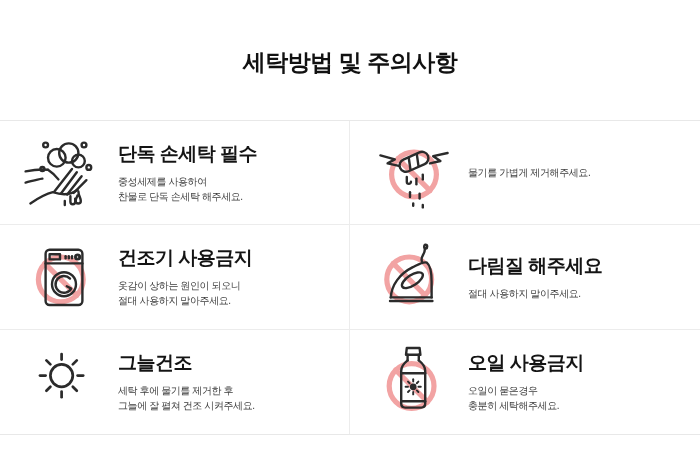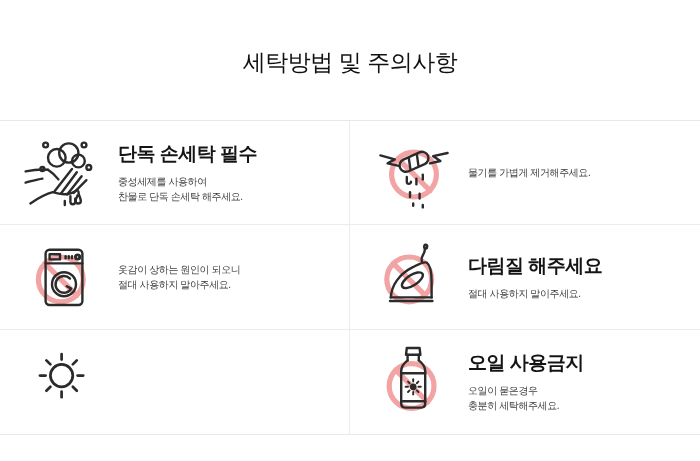--- a/index.html
+++ b/index.html
@@ -4,21 +4,21 @@
 <style>
   * { margin:0; padding:0; box-sizing:border-box; }
   html,body { background:#fff; }
   body { font-family:"Liberation Sans","DejaVu Sans",sans-serif; }
   .page {
     position:relative; width:700px; height:461px; background:#ffffff;
     overflow:hidden; margin:0 auto;
   }
   .page-title {
     position:absolute; top:47px; left:0; width:700px;
-    text-align:center; font-size:23px; font-weight:400; color:#111;
+    text-align:center; font-size:23px; font-weight:700; color:#111;
     letter-spacing:-0.5px;
   }
   .care-grid {
     position:absolute; top:120px; left:0; width:700px; height:315px;
     display:grid; grid-template-columns:1fr 1fr; grid-template-rows:repeat(3,1fr);
     border-top:1px solid #e8e8e8; border-bottom:1px solid #e8e8e8;
   }
   .cell {
     display:flex; align-items:center; padding-left:22px; overflow:hidden;
   }
@@ -120,20 +120,21 @@
           <line x1="52" y1="24" x2="52" y2="26.5"></line>
           <line x1="56" y1="24" x2="56" y2="26.5"></line>
           <line x1="60" y1="24" x2="60" y2="26.5"></line>
           <circle cx="67" cy="25" r="3"></circle>
           <circle cx="67" cy="25" r="0.6"></circle>
           <circle cx="50" cy="59" r="15"></circle>
           <path d="M57.5,52 A10.5,10.5 0 1 0 59,64.5 l-5.5,-3"></path>
         </svg>
       </div>
       <div class="text-box">
+        <div class="item-title">건조기 사용금지</div>
         <div class="item-desc">
           <div>옷감이 상하는 원인이 되오니</div>
           <div>절대 사용하지 말아주세요.</div>
         </div>
       </div>
     </div>
 
     <div class="cell col-right row-mid">
       <div class="icon-box">
         <svg viewBox="0 0 100 100" width="80" height="80" fill="none" stroke="#2B2B2B" stroke-width="3" stroke-linecap="round" stroke-linejoin="round">
@@ -163,20 +164,27 @@
           <circle cx="47" cy="42" r="14"></circle>
           <line x1="47" y1="15" x2="47" y2="22"></line>
           <line x1="47" y1="62" x2="47" y2="69"></line>
           <line x1="20" y1="42" x2="27" y2="42"></line>
           <line x1="67" y1="42" x2="74" y2="42"></line>
           <line x1="28" y1="23" x2="33" y2="28"></line>
           <line x1="61" y1="28" x2="66" y2="23"></line>
           <line x1="28" y1="61" x2="33" y2="56"></line>
           <line x1="61" y1="56" x2="66" y2="61"></line>
         </svg>
+      </div>
+      <div class="text-box">
+        <div class="item-title">그늘건조</div>
+        <div class="item-desc">
+          <div>세탁 후에 물기를 제거한 후</div>
+          <div>그늘에 잘 펼쳐 건조 시켜주세요.</div>
+        </div>
       </div>
     </div>
 
     <div class="cell col-right row-bot">
       <div class="icon-box">
         <svg viewBox="0 0 100 100" width="80" height="80" fill="none" stroke="#2B2B2B" stroke-width="3" stroke-linecap="round" stroke-linejoin="round">
           <g stroke="#F2A3A3" stroke-width="6.5">
             <circle cx="47" cy="55" r="28"></circle>
             <line x1="27" y1="35" x2="67" y2="75"></line>
           </g>

